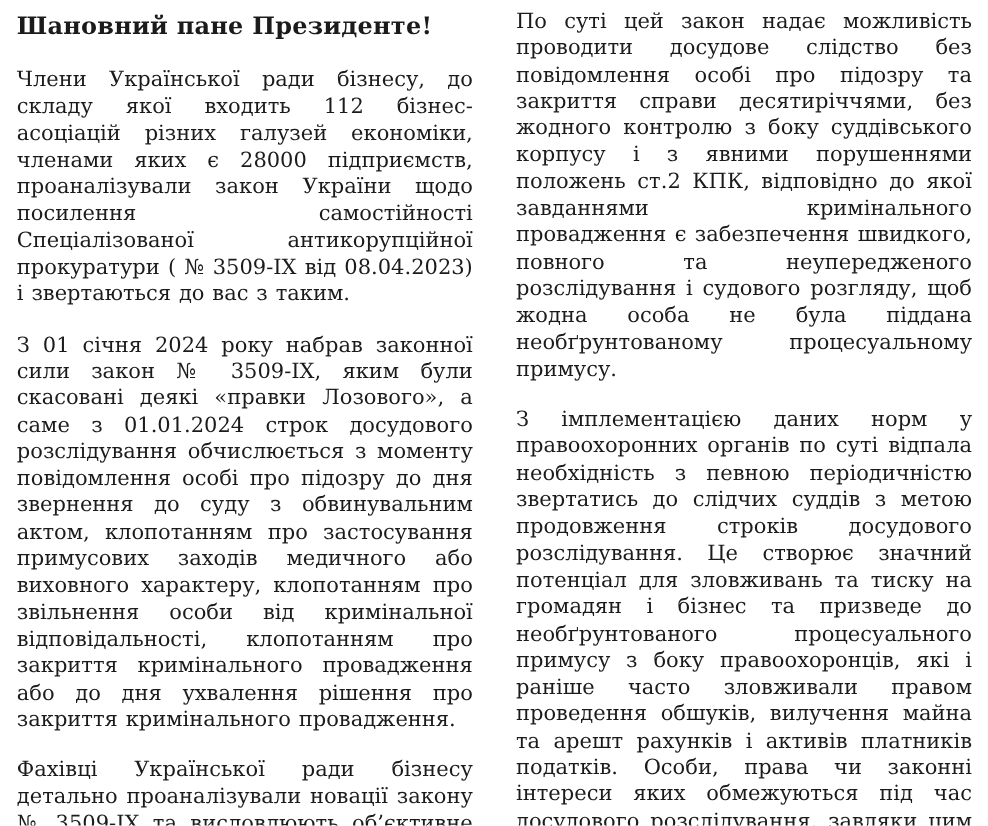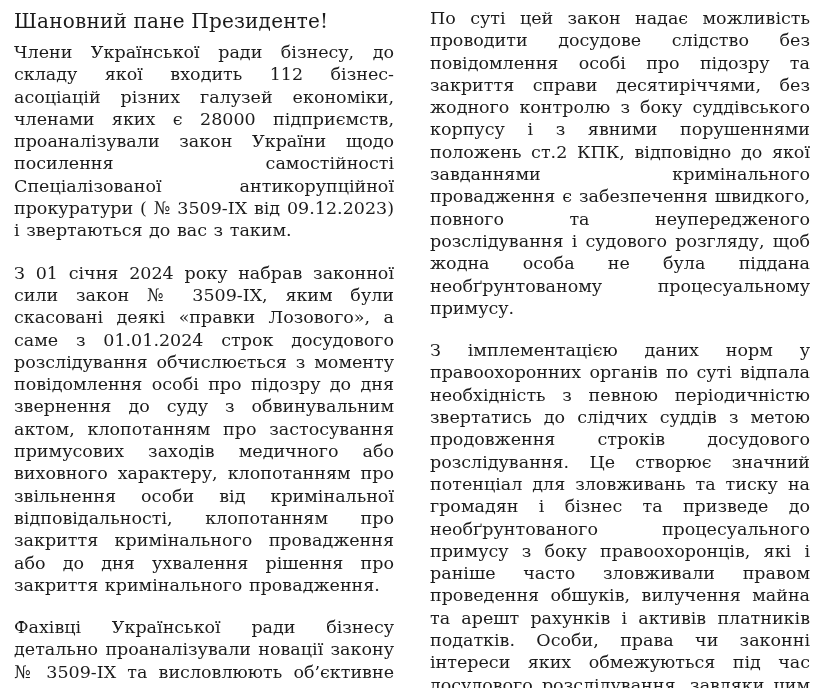--- a/index.html
+++ b/index.html
@@ -17,40 +17,40 @@
     padding: 6px 13px 0 14px;
     box-sizing: border-box;
     width: 823px;
   }
   .col {
     flex: 1;
     min-width: 0;
   }
   .heading {
     font-size: 20px;
-    font-weight: normal;
-    margin: 3px 0 8px 0;
+    font-weight: bold;
+    margin: 3px 0 23px 0;
     letter-spacing: 0.2px;
   }
   .para {
     font-size: 17.5px;
     line-height: 22.3px;
     text-align: justify;
     margin: 1px 0 20px 0;
     word-spacing: 1px;
   }
   .para:last-child { margin-bottom: 0; }
 </style>
 </head>
 <body>
 
 <div class="page">
   <div class="col">
     <h1 class="heading">Шановний пане Президенте!</h1>
-    <p class="para">Члени Української ради бізнесу, до складу якої входить 112 бізнес-асоціацій різних галузей економіки, членами яких є 28000 підприємств, проаналізували закон України щодо посилення самостійності Спеціалізованої антикорупційної прокуратури ( № 3509-IX від 09.12.2023) і звертаються до вас з таким.</p>
+    <p class="para">Члени Української ради бізнесу, до складу якої входить 112 бізнес-асоціацій різних галузей економіки, членами яких є 28000 підприємств, проаналізували закон України щодо посилення самостійності Спеціалізованої антикорупційної прокуратури ( № 3509-IX від 08.04.2023) і звертаються до вас з таким.</p>
     <p class="para">З 01 січня 2024 року набрав законної сили закон № 3509-IX, яким були скасовані деякі «правки Лозового», а саме з 01.01.2024 строк досудового розслідування обчислюється з моменту повідомлення особі про підозру до дня звернення до суду з обвинувальним актом, клопотанням про застосування примусових заходів медичного або виховного характеру, клопотанням про звільнення особи від кримінальної відповідальності, клопотанням про закриття кримінального провадження або до дня ухвалення рішення про закриття кримінального провадження.</p>
     <p class="para">Фахівці Української ради бізнесу детально проаналізували новації закону № 3509-IX та висловлюють об’єктивне занепокоєння щодо нижченаведеного.</p>
   </div>
   <div class="col">
     <p class="para">По суті цей закон надає можливість проводити досудове слідство без повідомлення особі про підозру та закриття справи десятиріччями, без жодного контролю з боку суддівського корпусу і з явними порушеннями положень ст.2 КПК, відповідно до якої завданнями кримінального провадження є забезпечення швидкого, повного та неупередженого розслідування і судового розгляду, щоб жодна особа не була піддана необґрунтованому процесуальному примусу.</p>
     <p class="para">З імплементацією даних норм у правоохоронних органів по суті відпала необхідність з певною періодичністю звертатись до слідчих суддів з метою продовження строків досудового розслідування. Це створює значний потенціал для зловживань та тиску на громадян і бізнес та призведе до необґрунтованого процесуального примусу з боку правоохоронців, які і раніше часто зловживали правом проведення обшуків, вилучення майна та арешт рахунків і активів платників податків. Особи, права чи законні інтереси яких обмежуються під час досудового розслідування, завдяки цим законодавчим нововведенням – можуть</p>
   </div>
 </div>
 
 </body></html>

